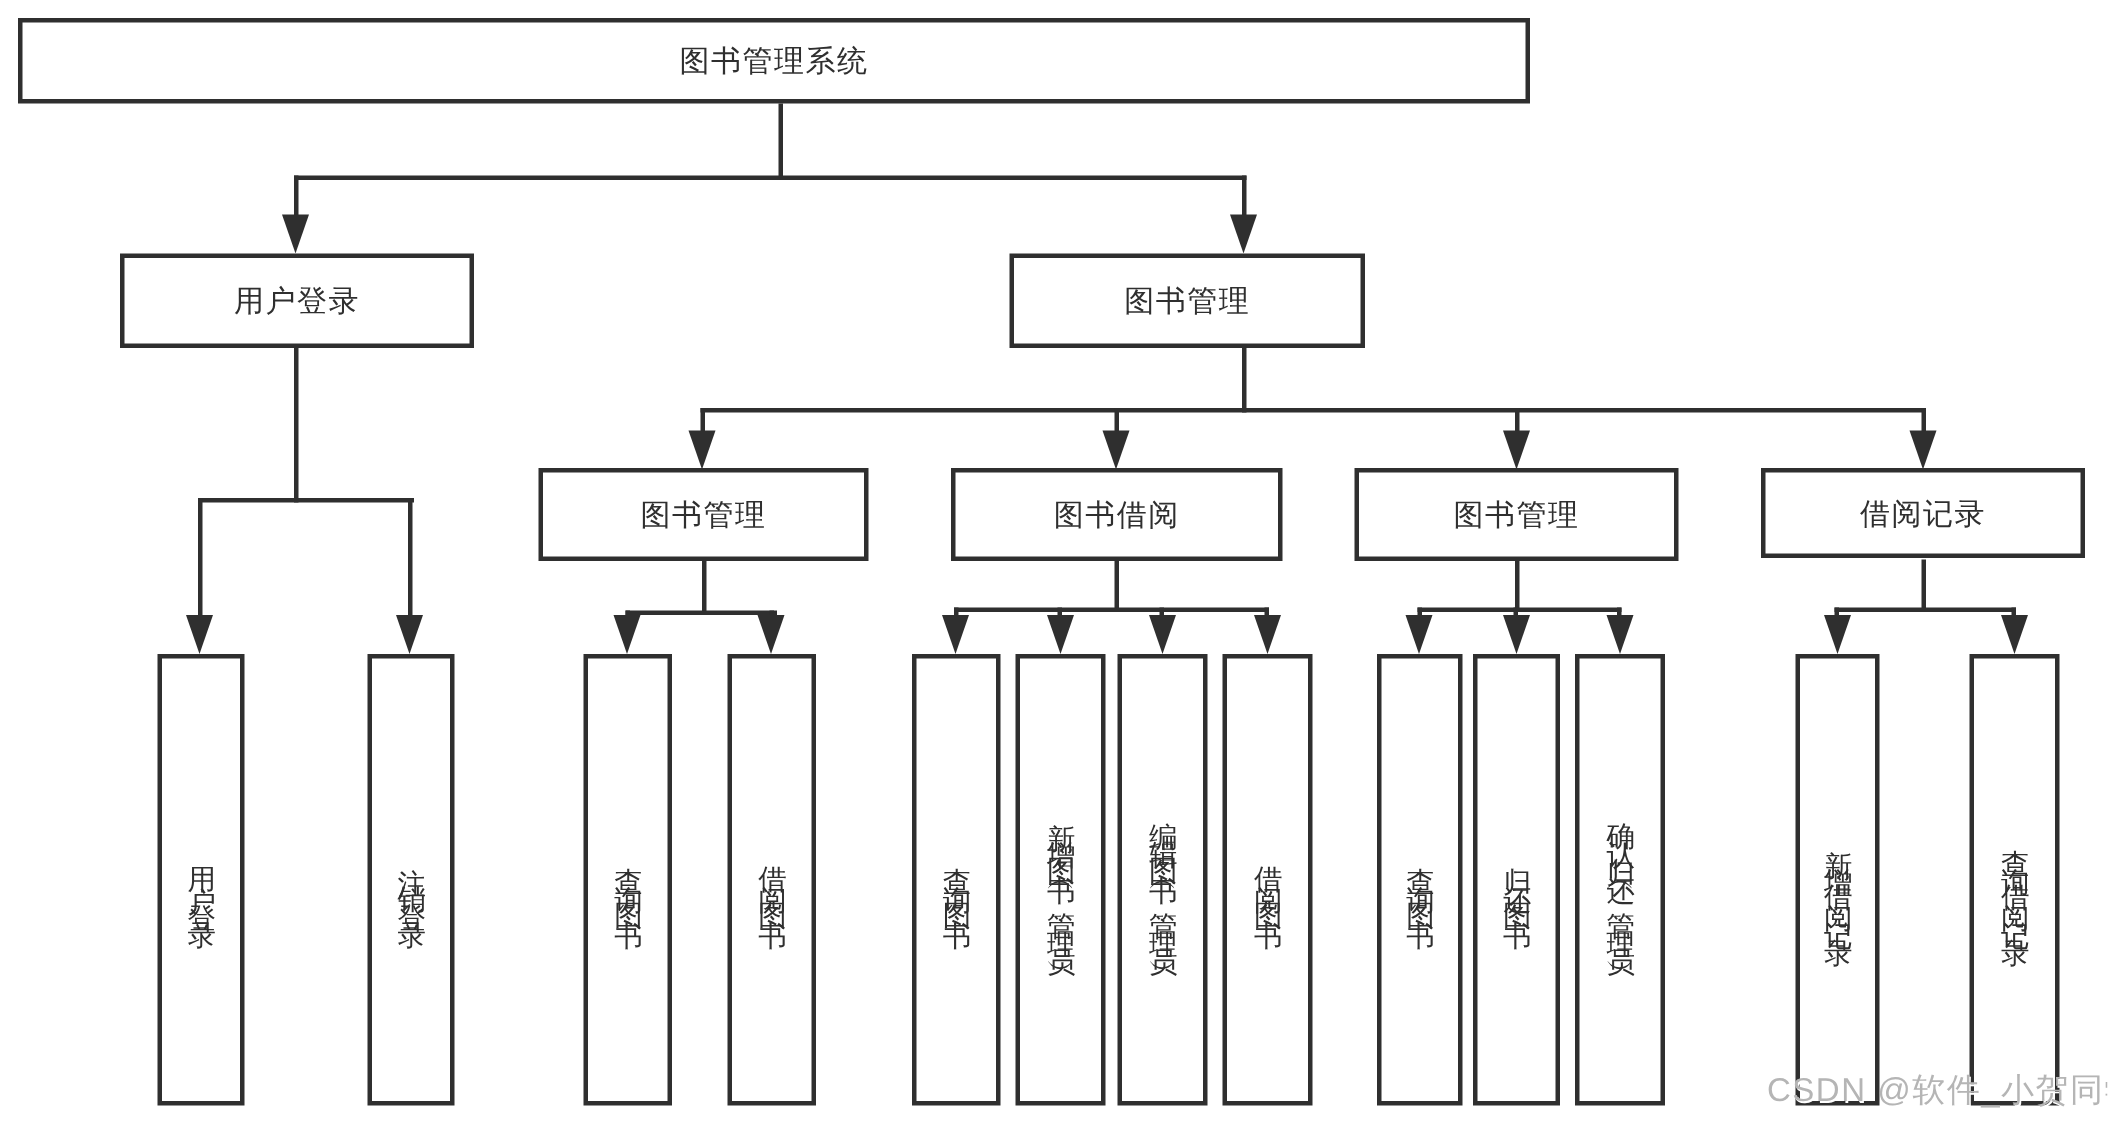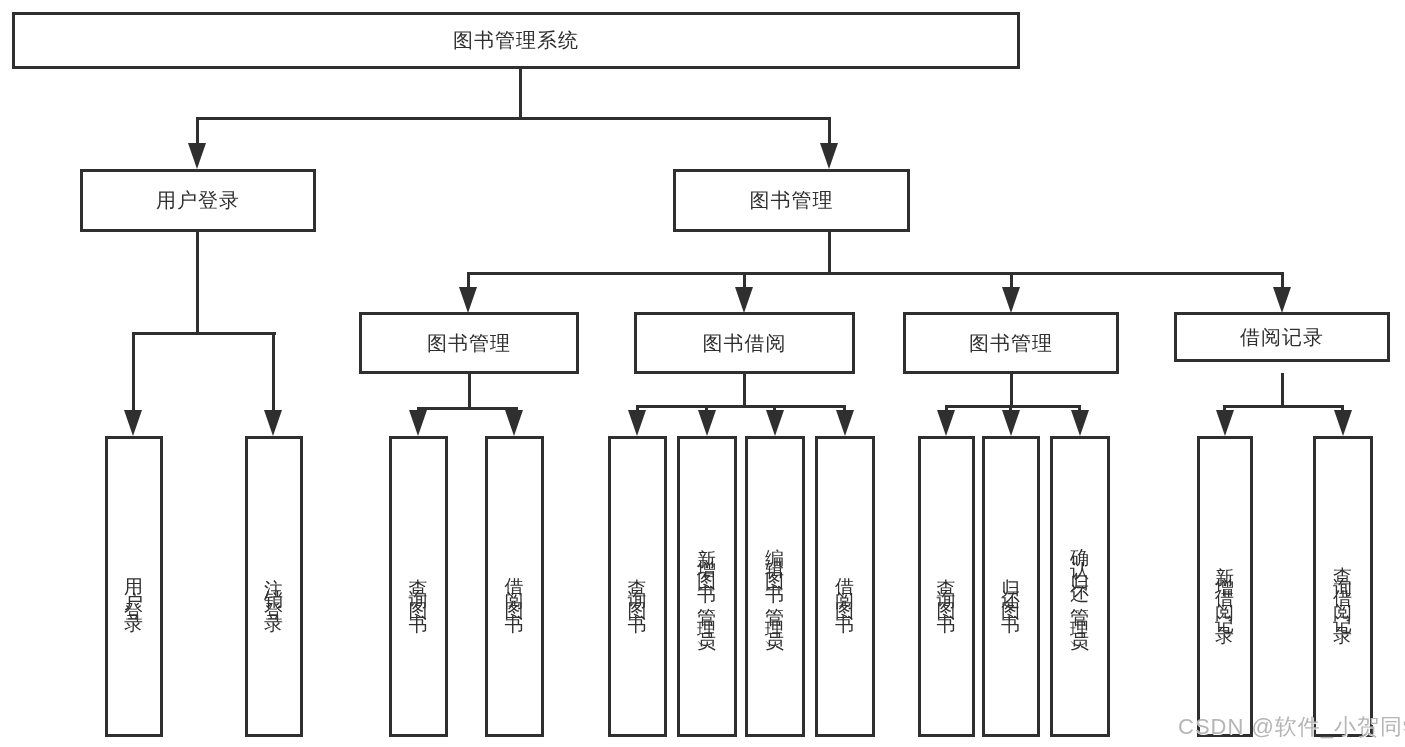--- a/index.html
+++ b/index.html
@@ -129,21 +129,21 @@
 
   <div class="box hbox" style="left:359px; top:312px; width:220px; height:62px;">
     <span>图书管理</span>
   </div>
   <div class="box hbox" style="left:634px; top:312px; width:221px; height:62px;font-family:Liberation Mono, monospace;">
     <span>图书借阅</span>
   </div>
   <div class="box hbox" style="left:903px; top:312px; width:216px; height:62px;">
     <span>图书管理</span>
   </div>
-  <div class="box hbox" style="left:1174px; top:312px; width:216px; height:50px;">
+  <div class="box hbox" style="left:1174px; top:312px; width:216px; height:60px;">
     <span>借阅记录</span>
   </div>
 
   <div class="box vbox" style="left:105px; top:436px; width:58px; height:301px;">
     <span>用户登录</span>
   </div>
   <div class="box vbox" style="left:245px; top:436px; width:58px; height:301px;">
     <span>注销登录</span>
   </div>
 

